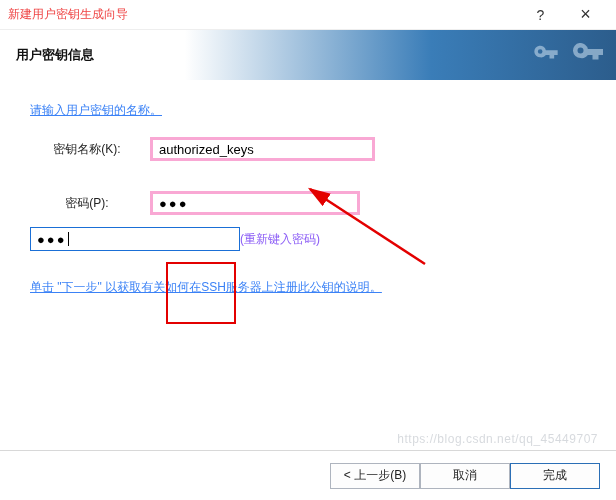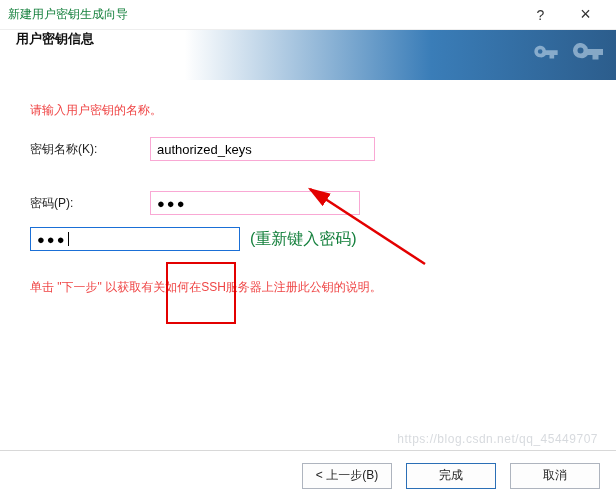--- a/index.html
+++ b/index.html
@@ -1,36 +1,36 @@
 <!DOCTYPE html>
 <html><head>
   <meta charset="utf-8">
   <style>
     * { box-sizing: border-box; margin: 0; padding: 0; }
     body { font-family: "Microsoft YaHei", "Segoe UI", sans-serif; font-size: 12px; background: #fff; width: 616px; height: 500px; overflow: hidden; position: relative; }
     .titlebar { height: 30px; display: flex; align-items: center; padding: 0 8px; background: #fff; border-bottom: 1px solid #eee; }
-    .titlebar-text { flex: 1; color: #15803d; font-size: 12px; }
+    .titlebar-text { flex: 1; color: #ef4444; font-size: 12px; }
     .titlebar-btns { display: flex; }
     .titlebar-btn { width: 45px; height: 30px; display: flex; align-items: center; justify-content: center; color: #333; font-size: 14px; cursor: default; }
-    .header { height: 50px; background: linear-gradient(to right, #fff 0%, #fff 30%, #3a7db8 70%, #2c5d8c 100%); display: flex; padding: 0 16px; position: relative; }
+    .header { height: 50px; background: linear-gradient(to right, #fff 0%, #fff 30%, #3a7db8 70%, #2c5d8c 100%); display: flex; align-items: center; padding: 0 16px; position: relative; }
     .header-title { font-weight: bold; color: #111; font-size: 13px; }
     .header-keys { position: absolute; right: 10px; top: 0; bottom: 0; display: flex; align-items: center; gap: 10px; opacity: .55; }
     .header-keys svg { fill: #cfe3f3; }
     .content { padding: 22px 30px 0 30px; height: 370px; }
-    .prompt { color: #ef4444; font-size: 12px; margin-bottom: 18px; }
+    .prompt { color: #3b82f6; font-size: 12px; margin-bottom: 18px; text-decoration: underline; }
     .row { display: flex; align-items: center; margin-bottom: 30px; }
-    .lbl { width: 120px; text-align: left; color: #222; padding-right: 6px; font-size: 12px; }
-    .inp { border: 1px solid #f9a8d4; height: 24px; padding: 0 6px; font-size: 13px; font-family: Arial, sans-serif; color: #000; background: #fff; }
+    .lbl { width: 120px; text-align: center; color: #222; padding-right: 6px; font-size: 12px; }
+    .inp { border: 3px solid #f9a8d4; height: 24px; padding: 0 6px; font-size: 13px; font-family: Arial, sans-serif; color: #000; background: #fff; }
     .inp.focus { border: 1px solid #1a6fd6; outline: none; }
     .namebox { width: 225px; }
     .pwbox { width: 210px; }
-    .hint { margin-left: 10px; color: #15803d; font-size: 16px; }
+    .hint { color: #8b5cf6; font-size: 12px; }
     .redbox { position: absolute; border: 2px solid #e30000; left: 166px; top: 262px; width: 70px; height: 62px; pointer-events: none; }
     .arrow { position: absolute; left: 305px; top: 184px; pointer-events: none; }
-    .footer { position: absolute; bottom: 0; left: 0; right: 0; height: 50px; border-top: 1px solid #d8d8d8; display: flex; align-items: center; justify-content: flex-end; gap: 14px; padding: 0 16px; background: #fff; }
+    .footer { position: absolute; bottom: 0; left: 0; right: 0; height: 50px; border-top: 1px solid #d8d8d8; display: flex; align-items: center; justify-content: flex-end; gap: 0; padding: 0 16px; background: #fff; }
     .btn { min-width: 90px; height: 26px; border: 1px solid #aeb4be; background: #fdfdfd; color: #222; font-size: 12px; font-family: inherit; cursor: default; }
     .btn.primary { border: 1.5px solid #2b6fb6; }
     .watermark { position: absolute; right: 18px; bottom: 54px; color: rgba(140,150,160,.35); font-size: 12px; letter-spacing: .5px; pointer-events: none; }
     .dots { font-family: Arial; letter-spacing: 2px; }
     .cursor { display: inline-block; width: 1px; height: 14px; background: #000; vertical-align: middle; margin-left: 1px; }
   </style>
 </head>
 <body>
 
 <div class="titlebar">
@@ -85,15 +85,15 @@
         <path d="M0,0 L9,3 L0,6 Z" fill="#e30000"></path>
       </marker>
     </defs>
   <line x1="120" y1="80" x2="5" y2="5" stroke="#e30000" stroke-width="2.5" marker-end="url(#ah)"></line>
 </svg>
 
 <div class="watermark">https://blog.csdn.net/qq_45449707</div>
 
 <div class="footer">
   <button class="btn">&lt; 上一步(B)</button>
+  <button class="btn">取消</button>
   <button class="btn primary">完成</button>
-  <button class="btn">取消</button>
 </div>
 
 </body></html>

